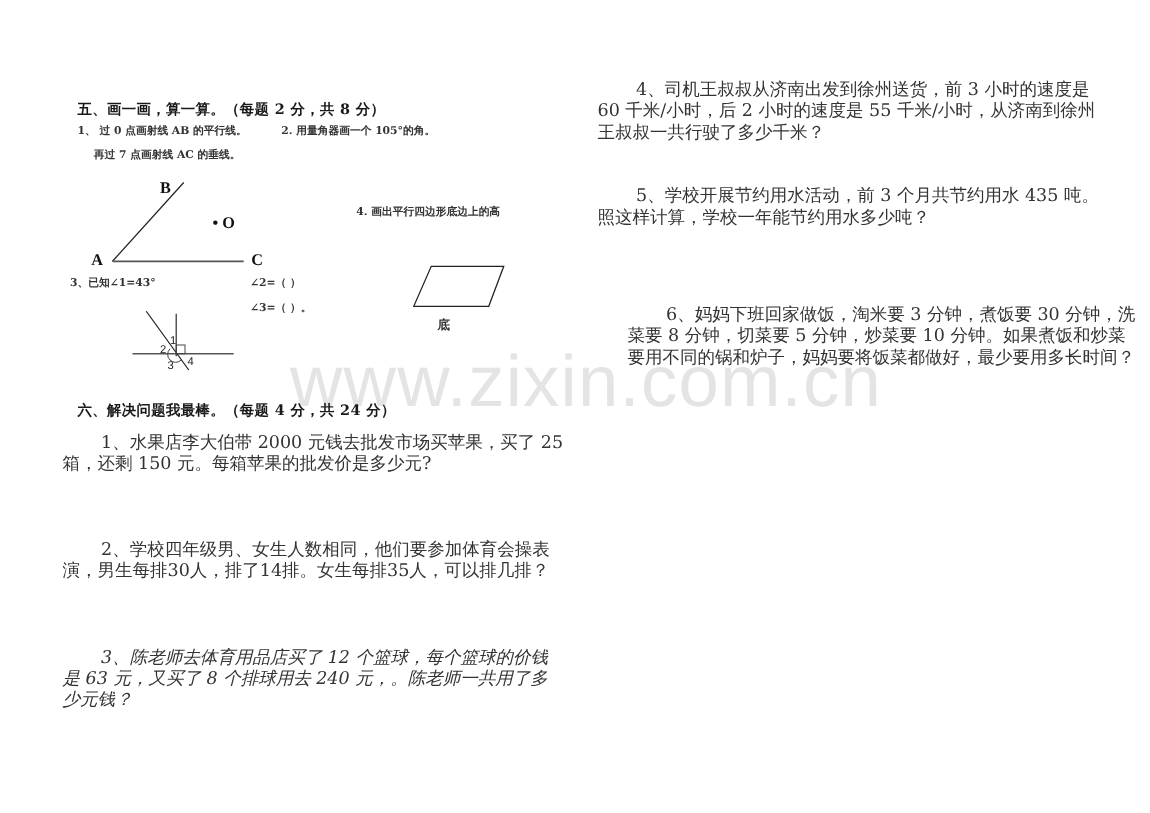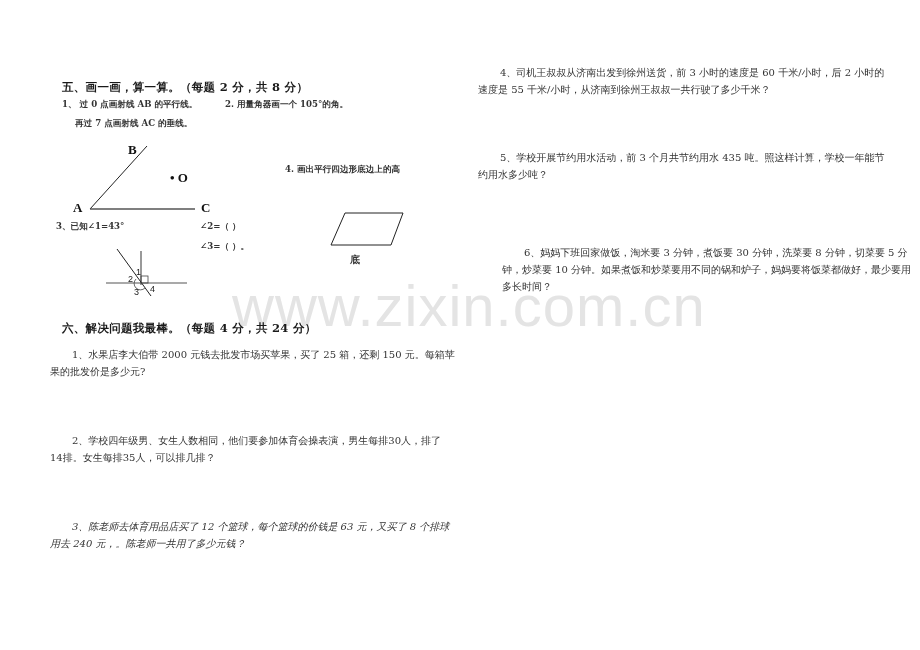--- a/index.html
+++ b/index.html
@@ -1,21 +1,21 @@
 <!DOCTYPE html>
 <html><head>
   <meta charset="utf-8">
   <style>
     html, body { margin: 0; padding: 0; background: #ffffff; }
     body { width: 920px; height: 650px; position: relative; overflow: hidden;
            font-family: "DejaVu Serif", "Liberation Serif", serif; color: #1a1a1a; }
     .abs { position: absolute; }
     .sec-title { font-size: 11.5px; font-weight: bold; white-space: nowrap; letter-spacing: 0.3px; }
     .txt { font-size: 8.6px; white-space: nowrap; color: #333; font-weight: bold; }
-    .para { font-size: 10px; line-height: 17px; color: #333; text-indent: 2.2em; }
+    .para { font-size: 14px; line-height: 17px; color: #333; text-indent: 2.2em; }
     .lbl { font-family: "Liberation Serif", serif; font-weight: bold; font-size: 13px; color: #111; }
     .watermark { font-family: "Liberation Sans", sans-serif; font-size: 58px; color: #e4e4e4;
                  letter-spacing: 1px; white-space: nowrap; }
     svg { position: absolute; overflow: visible; }
   </style>
 </head>
 <body>
 
 <div class="abs watermark" style="left:232px; top:272px;">www.zixin.com.cn</div>
 

